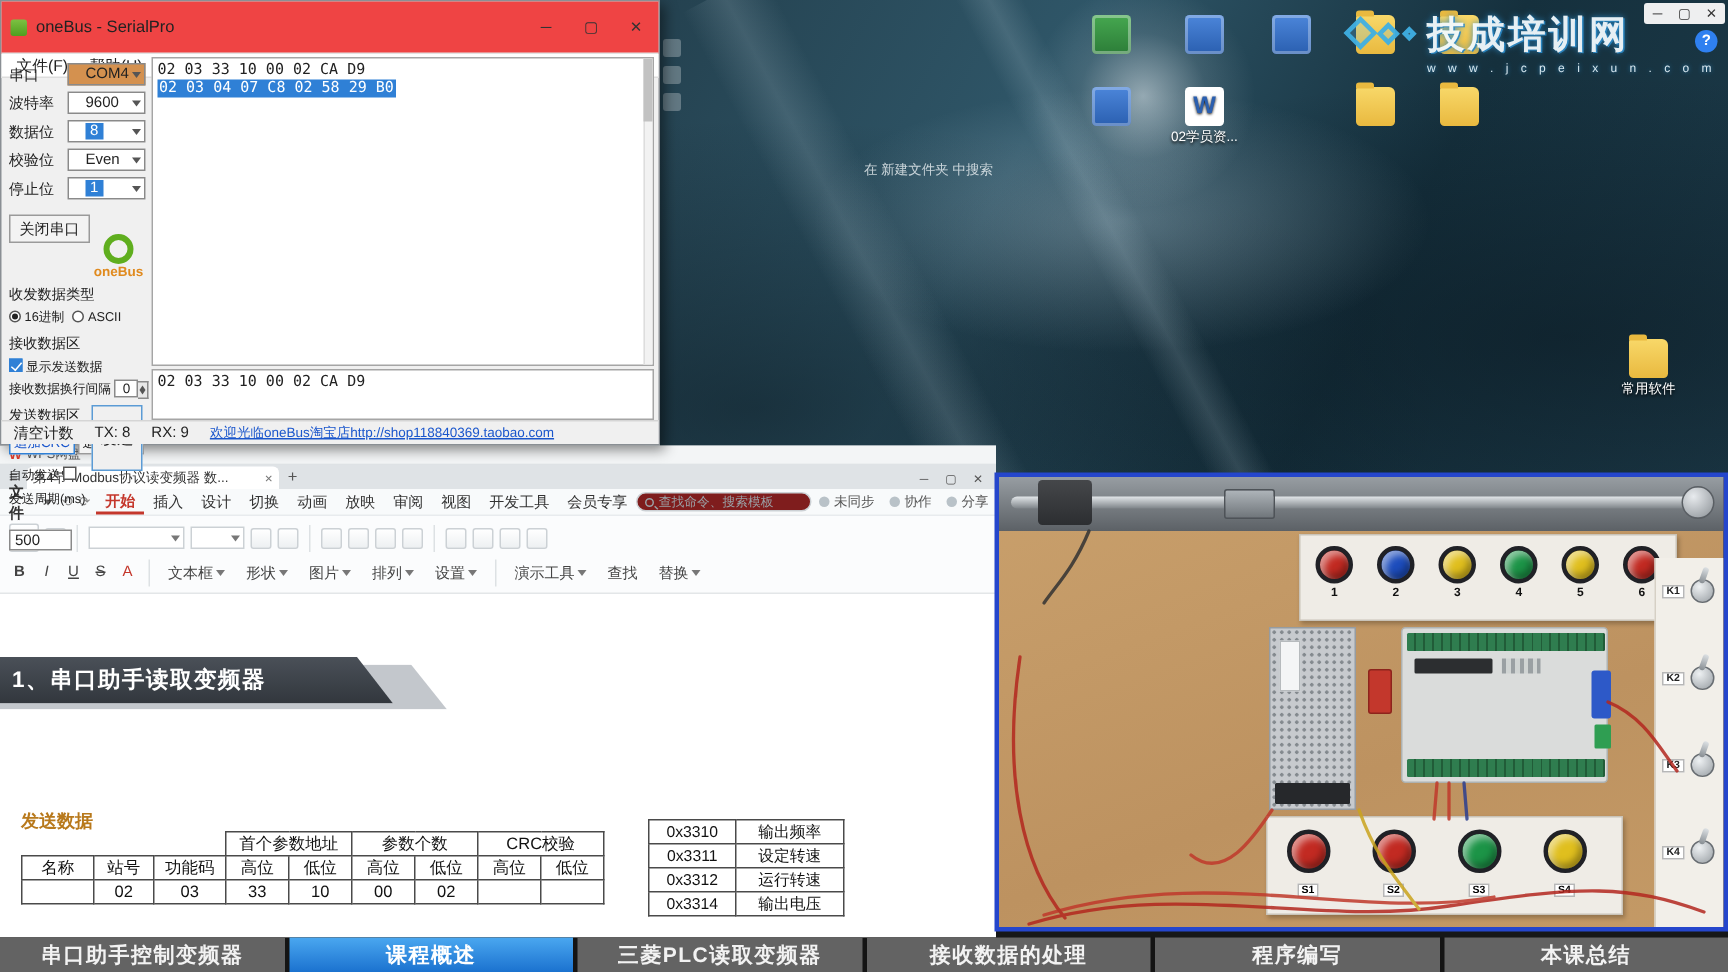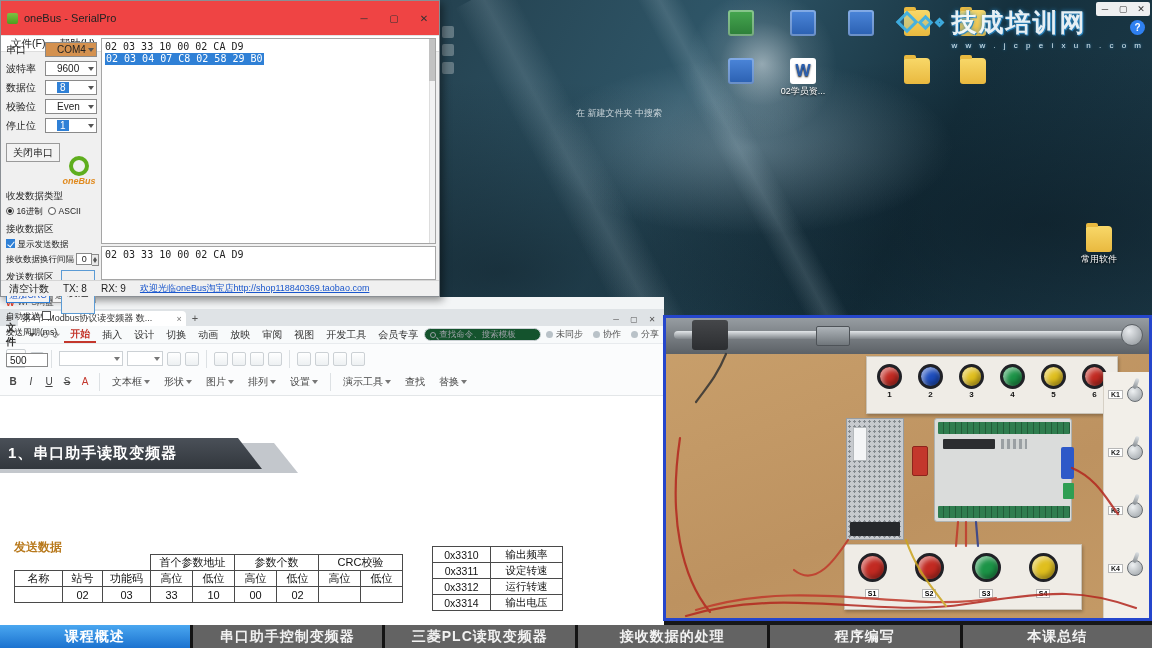--- a/index.html
+++ b/index.html
@@ -45,21 +45,21 @@
 .sw-row{display:flex;align-items:center;height:19px;gap:3px}
 .sw-lab{font-size:10px;width:36px}
 .combo{width:52px;height:15px;border:1px solid #8a8a8a;background:#fff;display:flex;align-items:center;font-size:10px;padding-left:11px;position:relative;cursor:pointer}
 .combo .tri{position:absolute;right:2px;top:5px;width:0;height:0;border-left:3px solid transparent;border-right:3px solid transparent;border-top:4px solid #555}
 .combo.port{background:#d4914f}
 .selval{background:#2f80d6;color:#fff;padding:0 3px}
 .btn{border:1px solid #9a9a9a;background:#f3f3f3;font-size:10px;display:inline-flex;align-items:center;justify-content:center;cursor:pointer}
 #closeport{width:54px;height:19px;margin:8px 0 0 0}
 #onebus-logo{position:absolute;left:60px;top:118px;width:36px;text-align:center}
 .logo-ring{width:20px;height:20px;border:4px solid #5fae1e;border-radius:50%;margin:0 auto}
-.logo-word{font-size:9px;font-weight:bold;color:#e08a1e;font-style:italic}
+.logo-word{font-size:9px;font-weight:bold;color:#e08a1e;}
 .sw-sec{font-size:9.5px;margin-top:5px}
 .radio{width:8px;height:8px;border:1px solid #555;border-radius:50%;background:#fff;display:inline-block;position:relative;top:1px}
 .radio.on::after{content:"";position:absolute;left:1px;top:1px;width:4px;height:4px;background:#222;border-radius:50%}
 .cb{width:9px;height:9px;border:1px solid #555;background:#fff;display:inline-block;position:relative;top:1px}
 .cb.on{background:#2f80d6;border-color:#2f80d6}
 .cb.on::after{content:"";position:absolute;left:2px;top:0px;width:3px;height:6px;border-right:1.5px solid #fff;border-bottom:1.5px solid #fff;transform:rotate(40deg)}
 .tiny{font-size:8.5px}
 .numbox{width:16px;height:12px;border:1px solid #8a8a8a;background:#fff;font-size:9px;display:inline-flex;align-items:center;justify-content:center}
 .spin{display:inline-block;width:7px;height:12px;border:1px solid #8a8a8a;border-left:none;background:#e8e8e8;position:relative;vertical-align:middle}
 .spin::before{content:"";position:absolute;left:1px;top:2px;border-left:2px solid transparent;border-right:2px solid transparent;border-bottom:3px solid #555}
@@ -87,21 +87,21 @@
 .tclose{color:#777;font-size:9px;cursor:pointer}
 .newtab{font-size:11px;color:#555;margin:0 0 2px 6px;cursor:pointer}
 .tab-right{margin-left:auto;display:flex;gap:2px;padding:0 4px 2px 0}
 .tab-right span{font-size:8px;color:#555;width:16px;text-align:center;cursor:pointer}
 #wps-ribbon{height:18px;background:#f8fafb;border-bottom:1px solid #e8ebee;display:flex;align-items:center;font-size:10px;color:#333;padding-left:6px}
 .filebtn{font-weight:bold;margin-right:4px;cursor:pointer}
 .ftri{width:0;height:0;border-left:3px solid transparent;border-right:3px solid transparent;border-top:4px solid #666;margin-right:6px}
 .histglyph{font-size:9px;color:#888;margin-right:4px;cursor:pointer}
 .rtab{padding:0 6px;cursor:pointer;white-space:nowrap}
 .rtab.active{color:#c4372c;font-weight:bold;border-bottom:2px solid #c4372c}
-#ribbon-search{margin-left:auto;width:122px;height:13px;border:1px solid #ccd1d5;border-radius:7px;background:#14532d;display:flex;align-items:center;gap:3px;padding:0 5px;color:#9aa0a5;font-size:8.5px}
+#ribbon-search{margin-left:auto;width:122px;height:13px;border:1px solid #ccd1d5;border-radius:7px;background:#7f1d1d;display:flex;align-items:center;gap:3px;padding:0 5px;color:#9aa0a5;font-size:8.5px}
 .lens{width:6px;height:6px;border:1px solid #9aa0a5;border-radius:50%;position:relative;flex:none}
 .lens::after{content:"";position:absolute;left:5px;top:5px;width:3px;height:1px;background:#9aa0a5;transform:rotate(45deg)}
 .ract{display:flex;align-items:center;gap:3px;font-size:9px;color:#555;padding:0 5px;white-space:nowrap}
 .ract .dot{width:7px;height:7px;border-radius:50%;background:#b9c2c8}
 #wps-toolbar{height:52px;background:#fbfcfd;border-bottom:1px solid #e3e6e8;padding:3px 6px;font-size:10px;color:#444}
 .trow{display:flex;align-items:center;height:23px;gap:4px}
 .mi{width:14px;height:14px;border:1px solid #ccd1d5;background:linear-gradient(#fff,#edf0f2);border-radius:2px}
 .bigmi{width:20px;height:19px}
 .vsep{width:1px;height:18px;background:#dde1e4;margin:0 3px}
 .fcombo{height:15px;border:1px solid #ccd1d5;background:#fff;position:relative}
@@ -625,21 +625,21 @@
         <path d="M292,204 L290,228" stroke="#c0392b"></path>
         <path d="M14,120 C2,200 16,260 44,294" stroke="#b3271f"></path>
         <path d="M60,36 C50,60 40,70 30,84" stroke="#333333"></path>
         <path d="M406,150 C430,160 440,180 452,196" stroke="#b3271f"></path>
         <path d="M240,222 C250,250 260,262 280,288 " stroke="#caa41e"></path>
       </g>
     </svg>
   </div>
 
   <div id="nav">
+    <div class="navtab">串口助手控制变频器</div>
     <div class="navtab active">课程概述</div>
-    <div class="navtab">串口助手控制变频器</div>
     <div class="navtab">三菱PLC读取变频器</div>
     <div class="navtab">接收数据的处理</div>
     <div class="navtab">程序编写</div>
     <div class="navtab">本课总结</div>
   </div>
 
 </div>
 
 </body></html>

